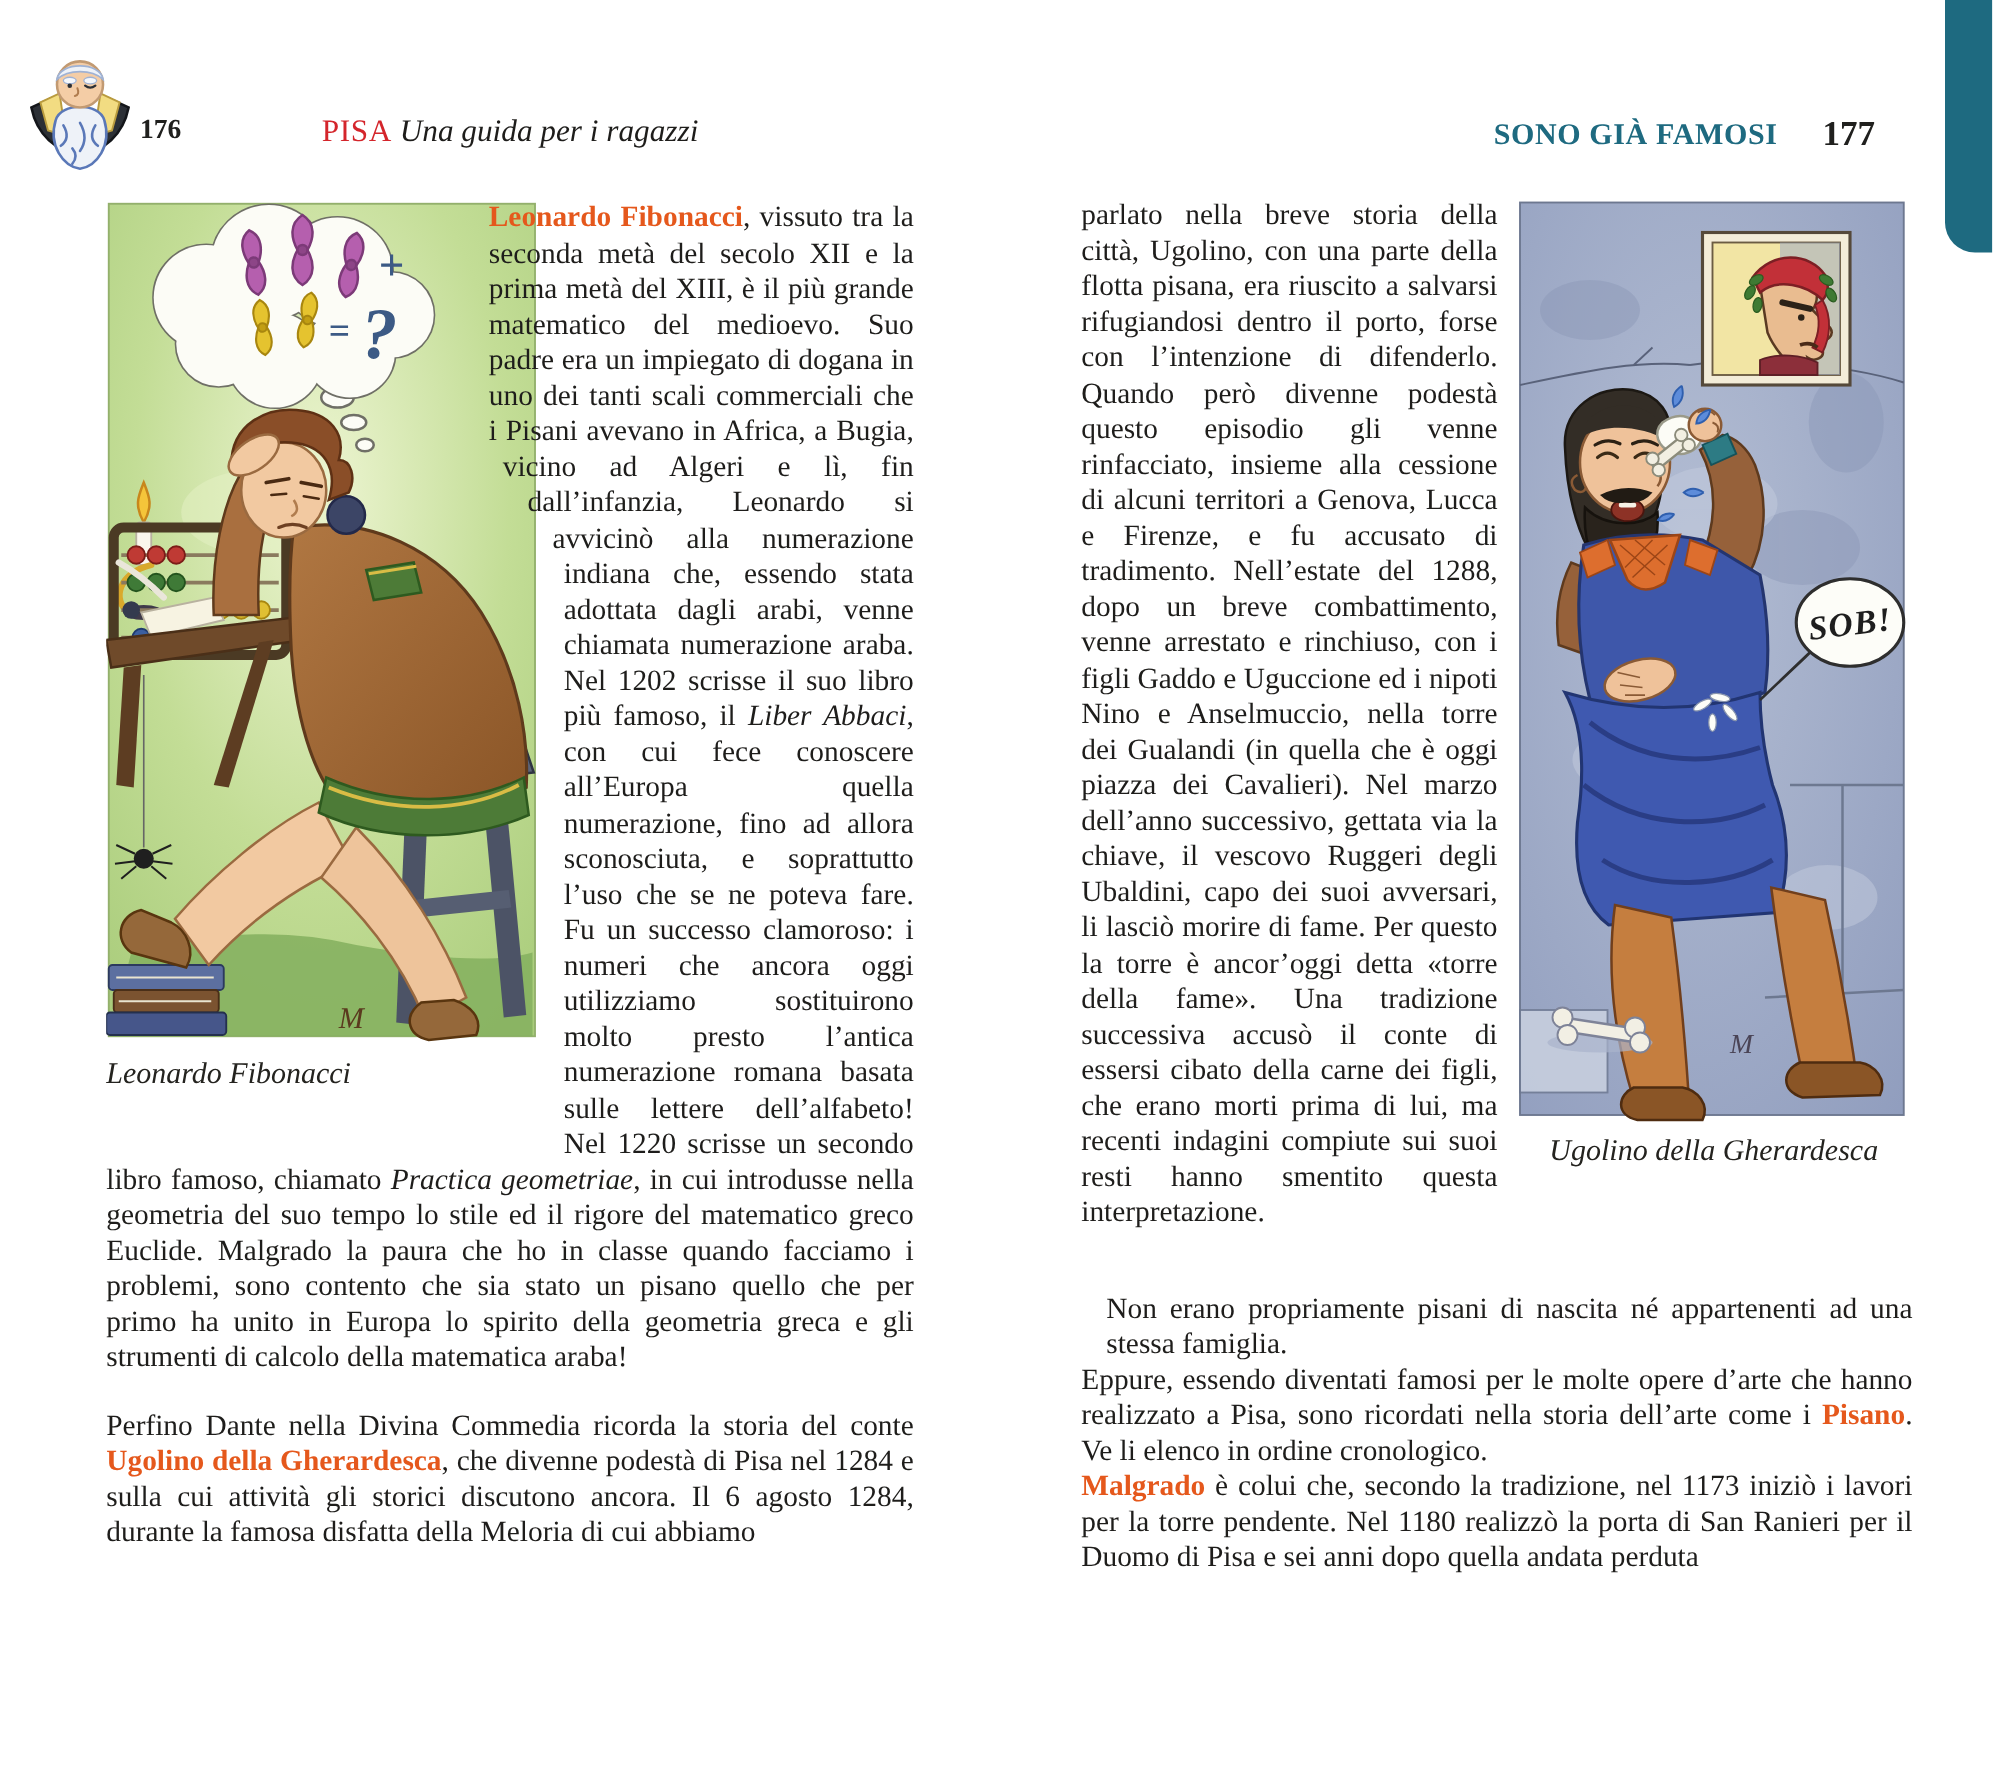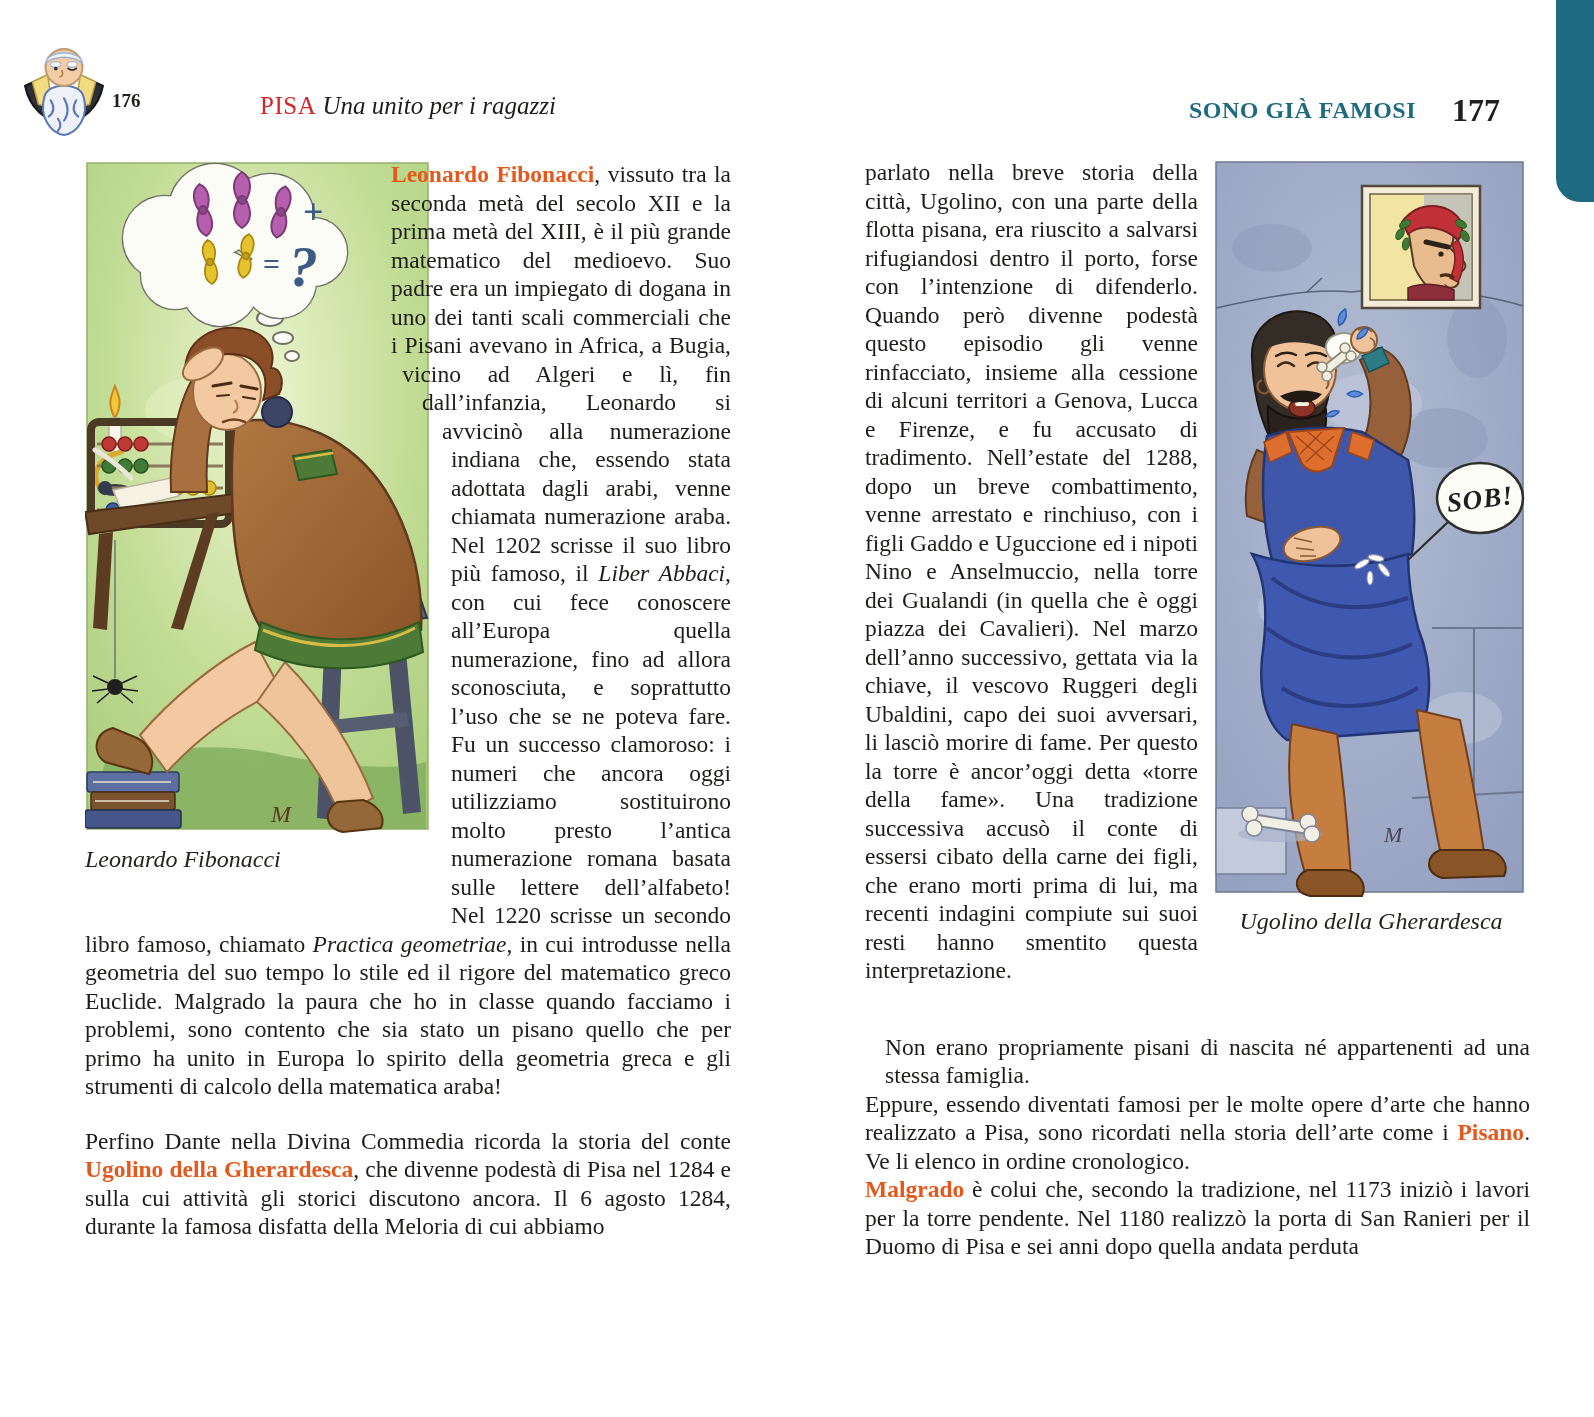--- a/index.html
+++ b/index.html
@@ -5,29 +5,29 @@
   * { margin:0; padding:0; box-sizing:border-box; }
   body { background:#ffffff; font-family:"Liberation Serif","DejaVu Serif",serif; color:#1e1d1b; }
   .spread { position:relative; width:1594px; height:1417px; background:#fff; overflow:hidden; }
 
   
   .tab { position:absolute; top:0; right:0; width:38px; height:202px; background:#1e6a80;
          border-bottom-left-radius:24px; }
 
   
   .logo { position:absolute; left:20px; top:36px; width:88px; height:104px; }
-  .pagenum { position:absolute; top:90px; font-size:19px; font-weight:bold; color:#20201e; }
+  .pagenum { position:absolute; top:90px; font-size:22px; font-weight:bold; color:#20201e; }
   .pagenum-left { left:112px; }
   .header-center { position:absolute; left:85px; width:646px; top:92px; text-align:center;
                    font-size:25px; white-space:nowrap; }
   .brand { color:#d4252b; font-weight:normal; letter-spacing:.5px; }
   .header-center em { font-style:italic; }
   .header-right { position:absolute; top:92px; right:94px; display:flex; gap:36px; align-items:center; }
   .section-title { color:#1e6a80; font-weight:bold; font-size:24px; letter-spacing:.5px; }
-  .header-right .pn { font-size:32px; font-weight:bold; color:#20201e; }
+  .header-right .pn { font-size:28px; font-weight:bold; color:#20201e; }
 
   
   .page-left  { position:absolute; left:85px;  top:160px; width:646px; }
   .page-right { position:absolute; left:865px; top:158px; width:665px; }
 
   p.body-text { font-size:23.5px; line-height:28.5px; text-align:justify; }
 
   .fig-left { float:left; width:352px; height:768px; margin-right:14px;
               shape-outside: polygon(0 0, 306px 0, 306px 212px, 366px 298px, 366px 768px, 0 768px); }
   .fig-right { float:right; width:318px; height:850px; margin-left:14px; }
@@ -58,21 +58,21 @@
     <circle cx="43" cy="30" r="18" fill="#f4cda6" stroke="#c29a72" stroke-width="2"></circle>
     <path d="M25,26 C27,12 59,12 61,26 C52,18 34,18 25,26 Z" fill="#eef2f8" stroke="#9fb2d4" stroke-width="1.5"></path>
     <ellipse cx="35" cy="27" rx="5" ry="2.6" fill="#f6f8fb" stroke="#9fb2d4" stroke-width="1"></ellipse>
     <ellipse cx="51" cy="27" rx="5" ry="2.6" fill="#f6f8fb" stroke="#9fb2d4" stroke-width="1"></ellipse>
     <circle cx="35" cy="31" r="1.8" fill="#2c3036"></circle>
     <path d="M47,31 q4,3 8,0" fill="none" stroke="#2c3036" stroke-width="1.8" stroke-linecap="round"></path>
     <path d="M41,33 q2,5 -2,6" fill="none" stroke="#b07c4e" stroke-width="1.6" stroke-linecap="round"></path>
   </svg>
 
   <div class="pagenum pagenum-left">176</div>
-  <div class="header-center"><span class="brand">PISA</span> <em>Una unito per i ragazzi</em></div>
+  <div class="header-center"><span class="brand">PISA</span> <em>Una guida per i ragazzi</em></div>
   <div class="header-right">
     <span class="section-title">SONO GIÀ FAMOSI</span>
     <span class="pn">177</span>
   </div>
 
   <div class="page-left">
 
     <div class="fig-left">
       <svg width="345" height="680" viewBox="0 0 345 680">
         <defs>

